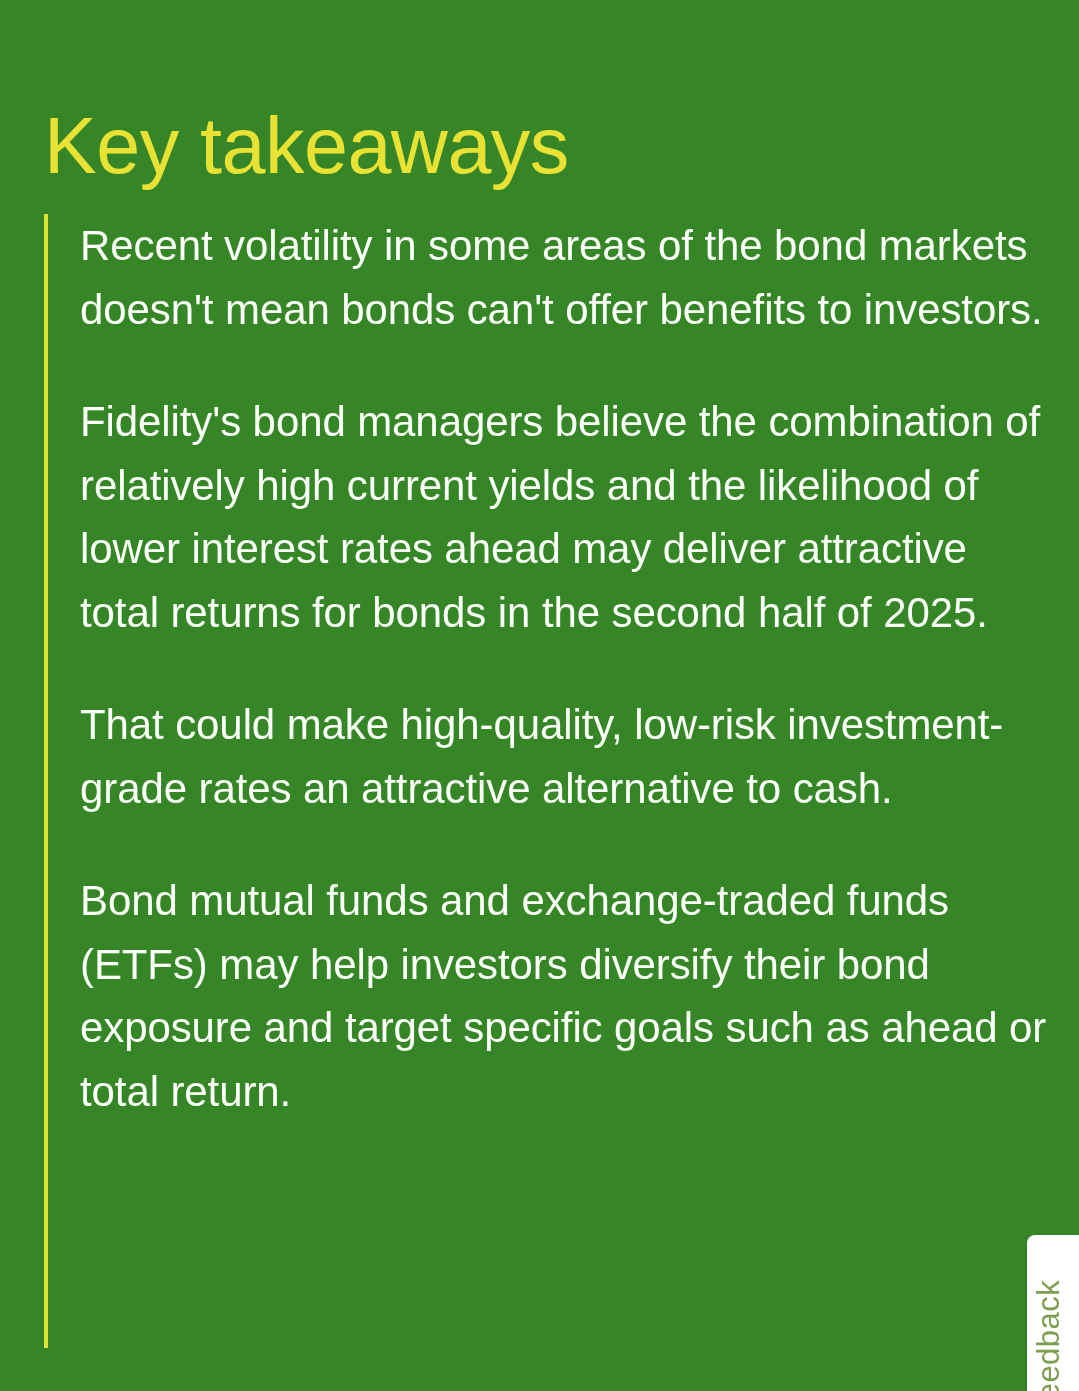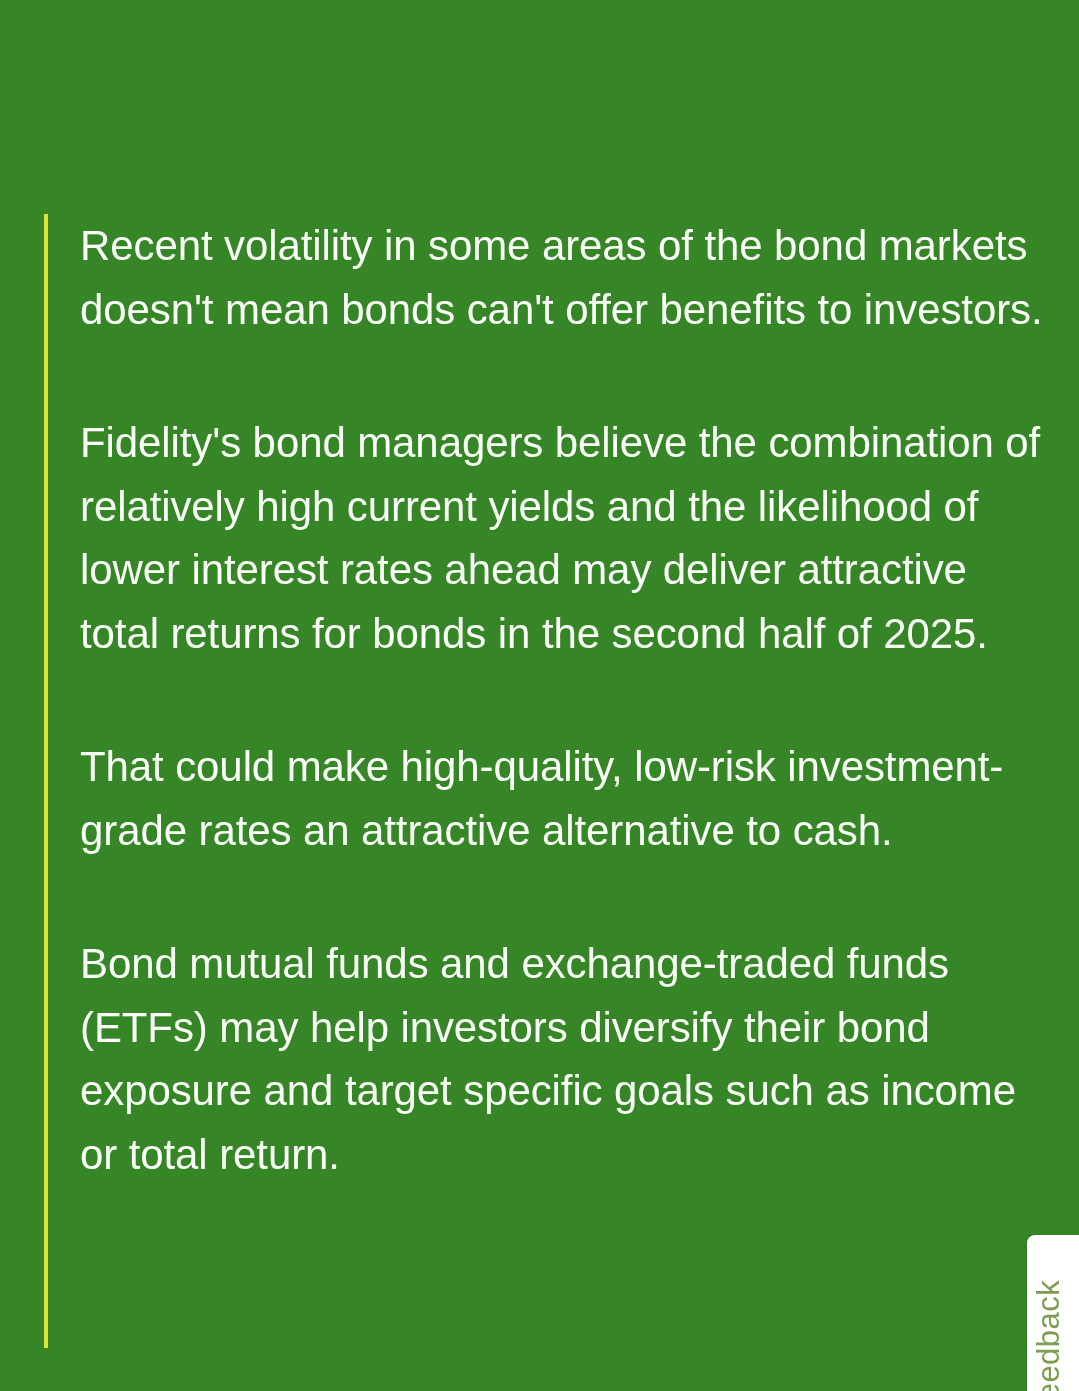--- a/index.html
+++ b/index.html
@@ -57,21 +57,21 @@
   .takeaway-paragraph {
     color: #FAFFF7;
     font-size: 42px;
     line-height: 63.5px;
     font-weight: 400;
     letter-spacing: -0.1px;
     margin: 0;
   }
 
   .takeaway-paragraph + .takeaway-paragraph {
-    margin-top: 70px;
+    margin-top: 49px;
   }
 
   
   #feedback-tab {
     position: absolute;
     left: 1027px;
     top: 1235px;
     width: 70px;
     height: 210px;
     background: #FFFFFF;
@@ -96,27 +96,28 @@
     font-size: 31px;
     letter-spacing: 0.5px;
     white-space: nowrap;
   }
 </style>
 </head>
 <body>
 
 <div id="page">
 
+  <h1 id="page-title">Key takeaways</h1>
 
   <div id="accent-rule"></div>
 
   <div id="takeaways">
     <p class="takeaway-paragraph">Recent volatility in some areas of the bond markets doesn't mean bonds can't offer benefits to investors.</p>
     <p class="takeaway-paragraph">Fidelity's bond managers believe the combination of relatively high current yields and the likelihood of lower interest rates ahead may deliver attractive total returns for bonds in the second half of 2025.</p>
     <p class="takeaway-paragraph">That could make high-quality, low-risk investment-grade rates an attractive alternative to cash.</p>
-    <p class="takeaway-paragraph">Bond mutual funds and exchange-traded funds (ETFs) may help investors diversify their bond exposure and target specific goals such as income or total return.</p>
+    <p class="takeaway-paragraph">Bond mutual funds and exchange-traded funds (ETFs) may help investors diversify their bond exposure and target specific goals such as ahead or total return.</p>
   </div>
 
   <div id="feedback-tab">
     <div id="feedback-tab-label">eedback</div>
   </div>
 
 </div>
 
 </body></html>

